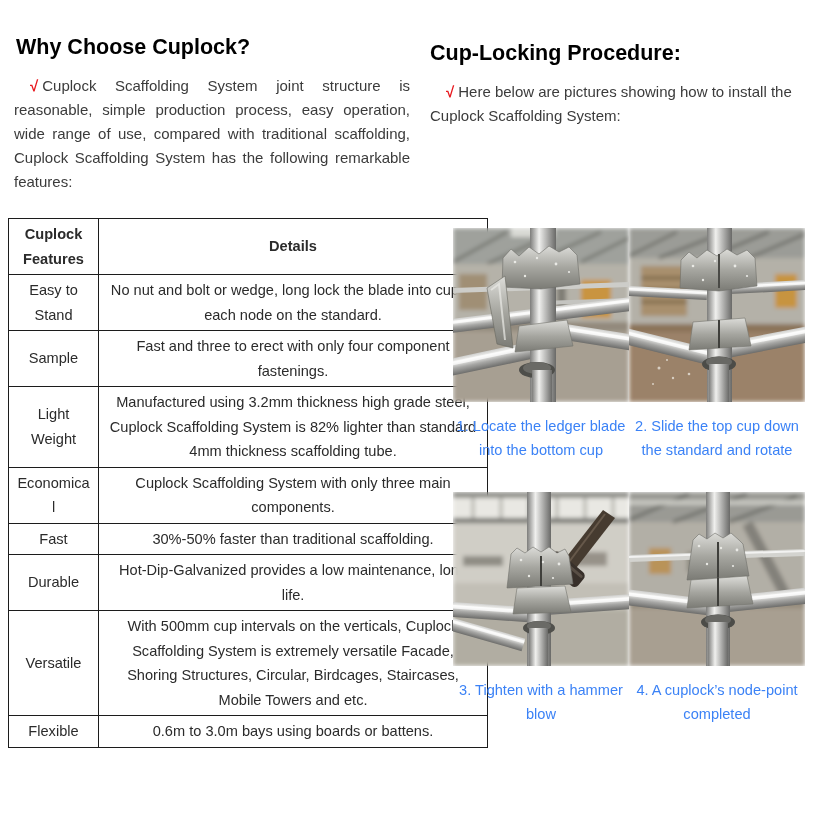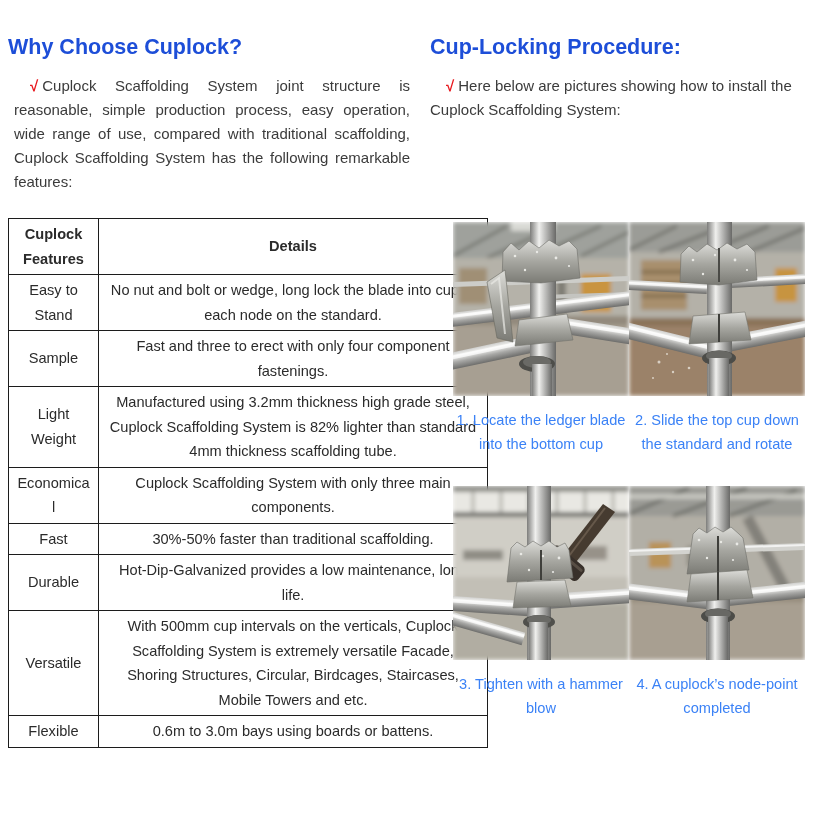--- a/index.html
+++ b/index.html
@@ -1,24 +1,24 @@
 <!DOCTYPE html>
 <html><head>
 <meta charset="utf-8">
 <style>
   html,body{margin:0;padding:0;background:#ffffff;}
   body{
     width:816px;height:816px;position:relative;overflow:hidden;
     font-family:"Liberation Sans",sans-serif;color:#3d3d3d;
   }
   .col-left{position:absolute;left:8px;top:34px;width:402px;}
-  .col-right{position:absolute;left:430px;top:34px;width:386px;}
+  .col-right{position:absolute;left:430px;top:40px;width:386px;}
   h1.sec-title{
-    font-size:21.5px;font-weight:bold;color:#1d4ed8;
-    margin:0 0 14px 0;line-height:26px;
+    font-size:21.5px;font-weight:bold;color:#000000;
+    margin:0 0 14px 8px;line-height:26px;
   }
   p.intro{
     margin:0 0 0 6px;font-size:15px;line-height:24px;color:#3b3b3b;
     text-indent:16px;
   }
   .col-left p.intro{text-align:justify;}
   .check{color:#e8191f;font-weight:bold;margin-right:4px;}
   table.features{
     border-collapse:collapse;margin-top:24px;width:480px;
     font-size:14.6px;table-layout:fixed;

